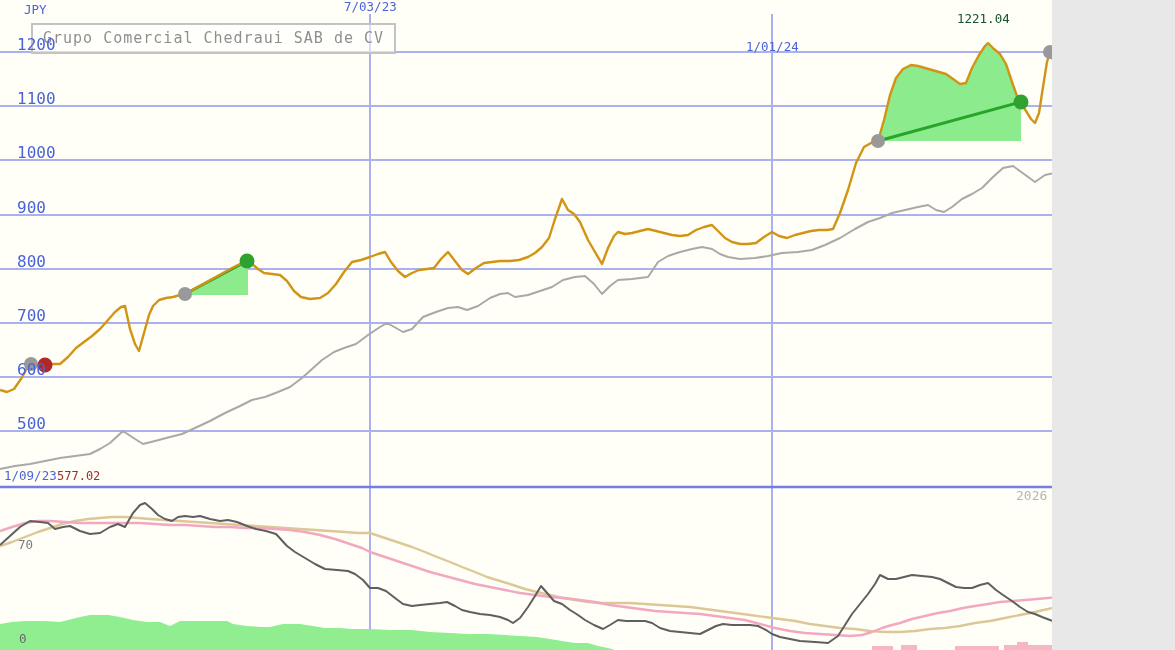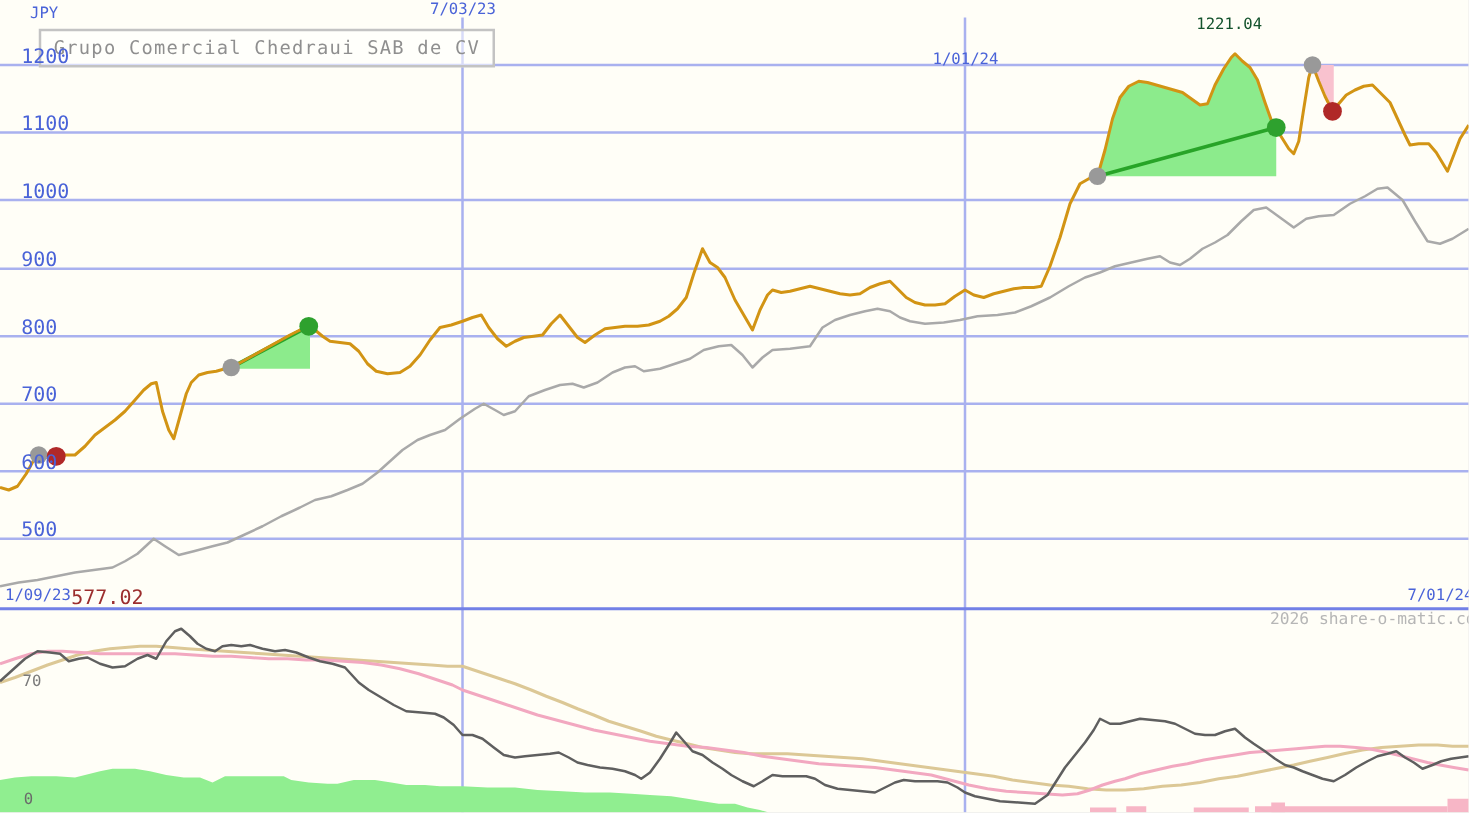--- a/index.html
+++ b/index.html
@@ -1,35 +1,35 @@
 <!DOCTYPE html>
 <html><head>
 <meta charset="utf-8">
 <style>
   html,body{margin:0;padding:0;background:#e8e8e8;}
   #screen{
-    position:relative;width:1175px;height:650px;background:#fffef7;
+    position:relative;width:1052px;height:650px;background:#fffef7;
     font-family:"DejaVu Sans Mono","Liberation Mono",monospace;
     overflow:hidden;
   }
   #chart-svg{position:absolute;left:0;top:0;}
   .lbl{position:absolute;white-space:pre;line-height:1;}
   .blue{color:#4a63d8;font-size:12.5px;}
   .tick{color:#4a63d8;font-size:16px;}
   #title-box{
     position:absolute;left:31px;top:23px;
     border:2px solid #c3c3c3;background:rgba(255,255,255,0.55);
     color:#8f8f8f;font-size:15px;padding:4px 10px 5px 10px;letter-spacing:1px;
   }
   #jpy{left:24px;top:4px;}
   #top-date-1{left:344px;top:1px;}
   #top-date-2{left:746px;top:1px;margin-top:40px;}
   #peak-label{left:957px;top:13px;color:#14532d;font-size:12.5px;}
   #start-date{left:4px;top:470px;}
-  #start-price{left:57px;top:470px;color:#9c2e2e;font-size:16px;}
+  #start-price{left:57px;top:470px;color:#9c2e2e;font-size:12px;}
   #end-date{left:1126px;top:470px;}
   #watermark{left:1016px;top:489px;color:#b6b6b6;font-size:13px;}
   #rsi-top{left:18px;top:491px;color:#7a7a7a;font-size:12.5px;margin-top:48px;}
   #rsi-bottom{left:19px;top:633px;color:#6a6a6a;font-size:12.5px;}
 </style>
 </head>
 <body>
 
 <div id="screen">
   <svg id="chart-svg" width="1175" height="650">

